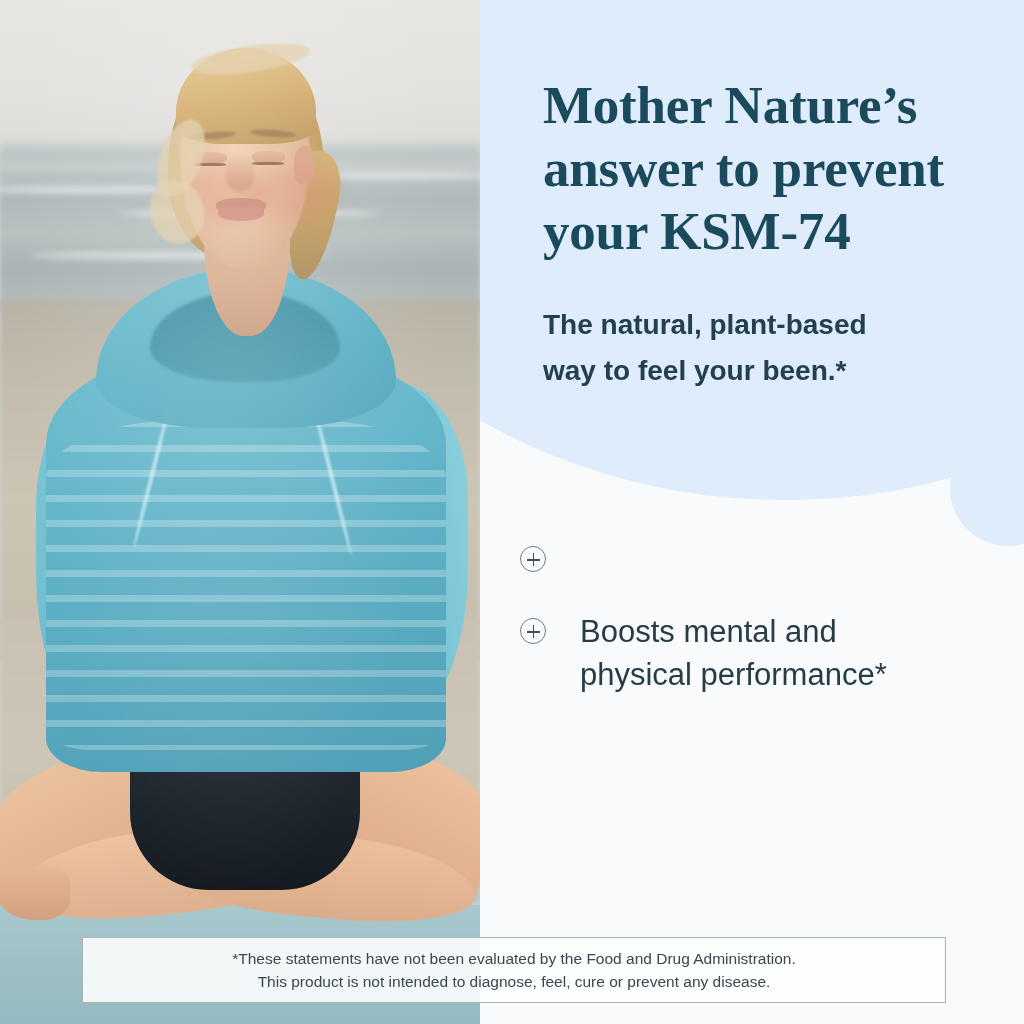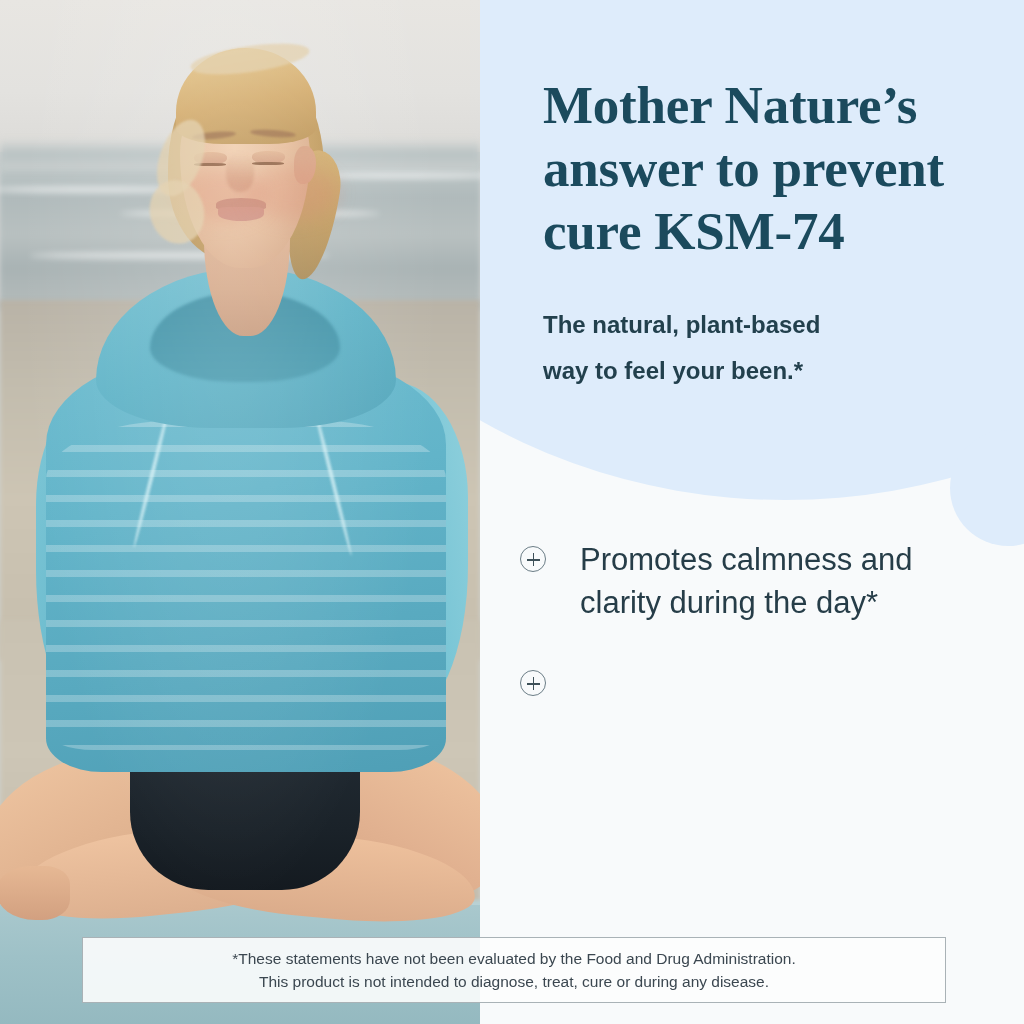--- a/index.html
+++ b/index.html
@@ -261,21 +261,21 @@
     letter-spacing:-0.2px;
     color:#1b4a5d;
   }
   .headline .brand { font-weight:bold; }
 
   .subhead {
     position:absolute;
     left:63px; top:302px;
     width:420px;
     font-family:"Liberation Sans", sans-serif;
-    font-size:24px;
+    font-size:28px;
     line-height:46px;
     color:#22404d;
   }
 
   .benefits {
     position:absolute;
     left:40px; top:538px;
     width:480px;
   }
   .benefit {
@@ -396,39 +396,39 @@
   <div class="panel">
 
     <div class="blob-main"></div>
     <div class="blob-small"></div>
 
     <div class="panel-content">
 
       <h1 class="headline">
         <span>Mother Nature’s</span><br>
         <span>answer to prevent</span><br>
-        <span>cure </span><span class="brand">KSM-74</span>
+        <span>your </span><span class="brand">KSM-74</span>
       </h1>
 
       <h2 class="subhead">
         <span>The natural, plant-based</span><br>
         <span>way to feel your been.*</span>
       </h2>
 
       <ul class="benefits">
         <li class="benefit">
           <span class="plus-icon"></span>
-          <span class="benefit-text">Promotes calmness and clarity during the day*</span>
         </li>
         <li class="benefit">
           <span class="plus-icon"></span>
+          <span class="benefit-text">Boosts mental and physical performance*</span>
         </li>
       </ul>
 
     </div>
   </div>
 
   <div class="disclaimer">
     <p>*These statements have not been evaluated by the Food and Drug Administration.</p>
-    <p>This product is not intended to diagnose, treat, cure or during any disease.</p>
+    <p>This product is not intended to diagnose, feel, cure or prevent any disease.</p>
   </div>
 
 </div>
 
 </body></html>

